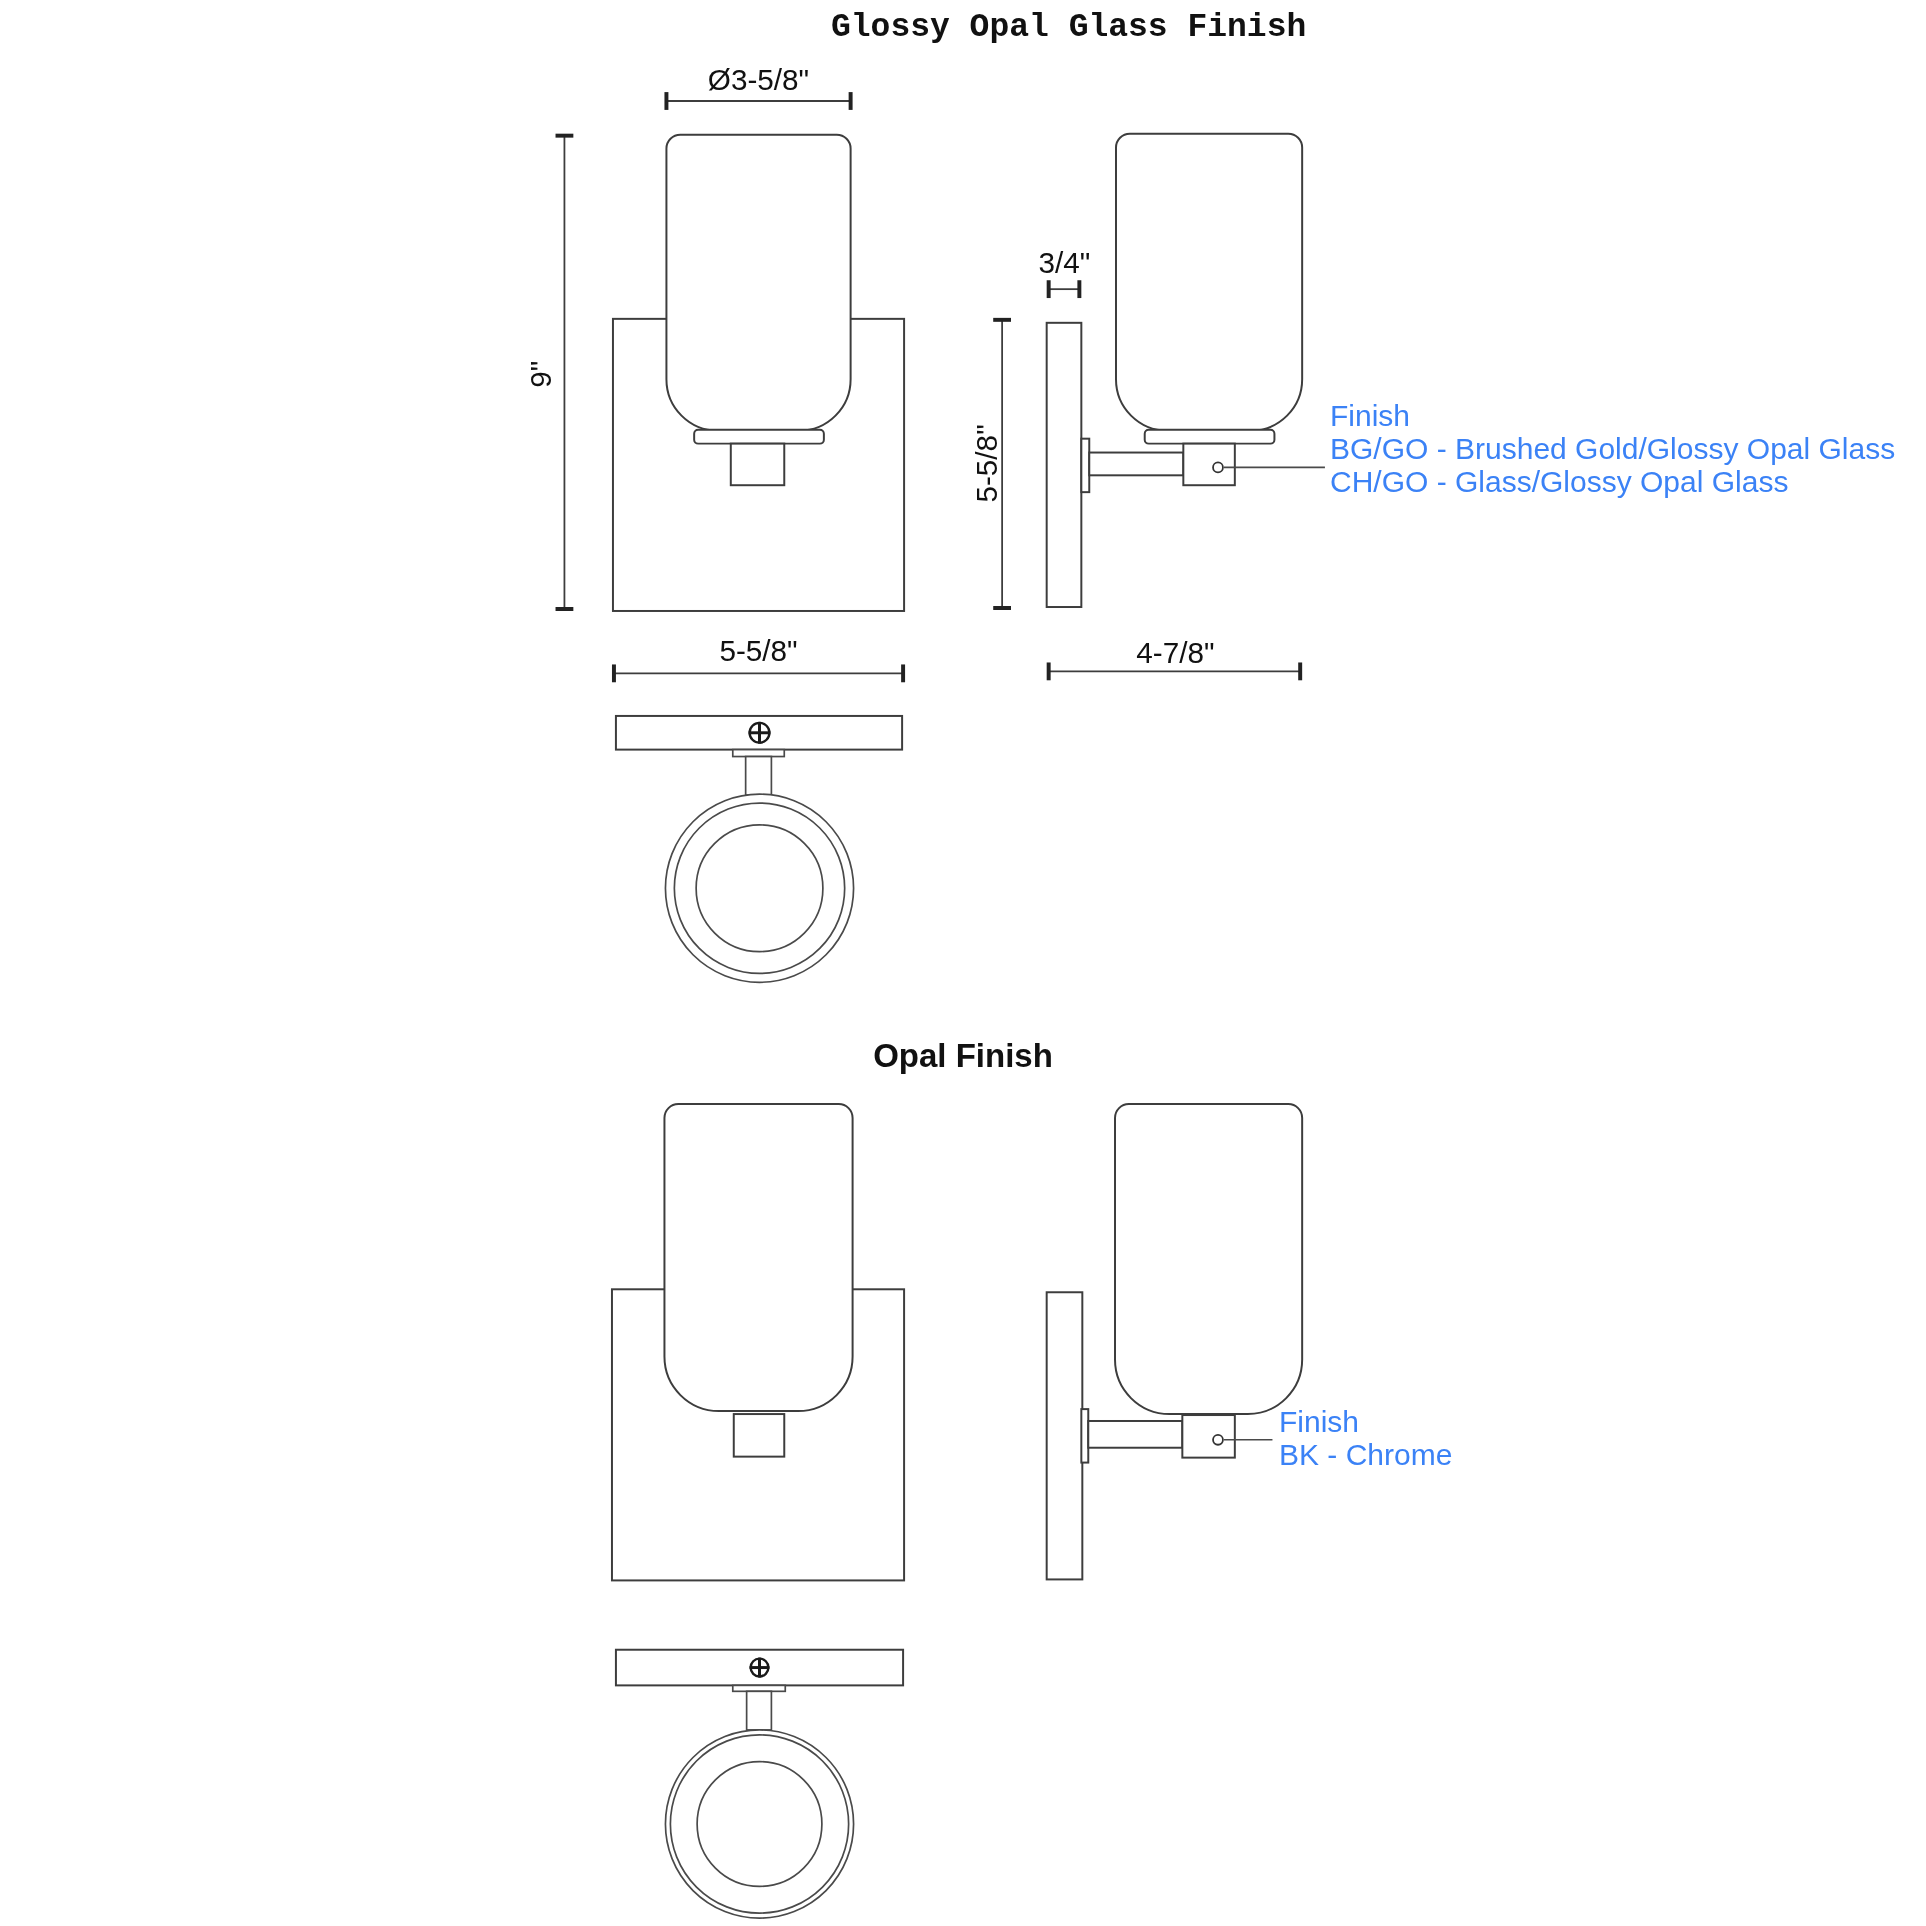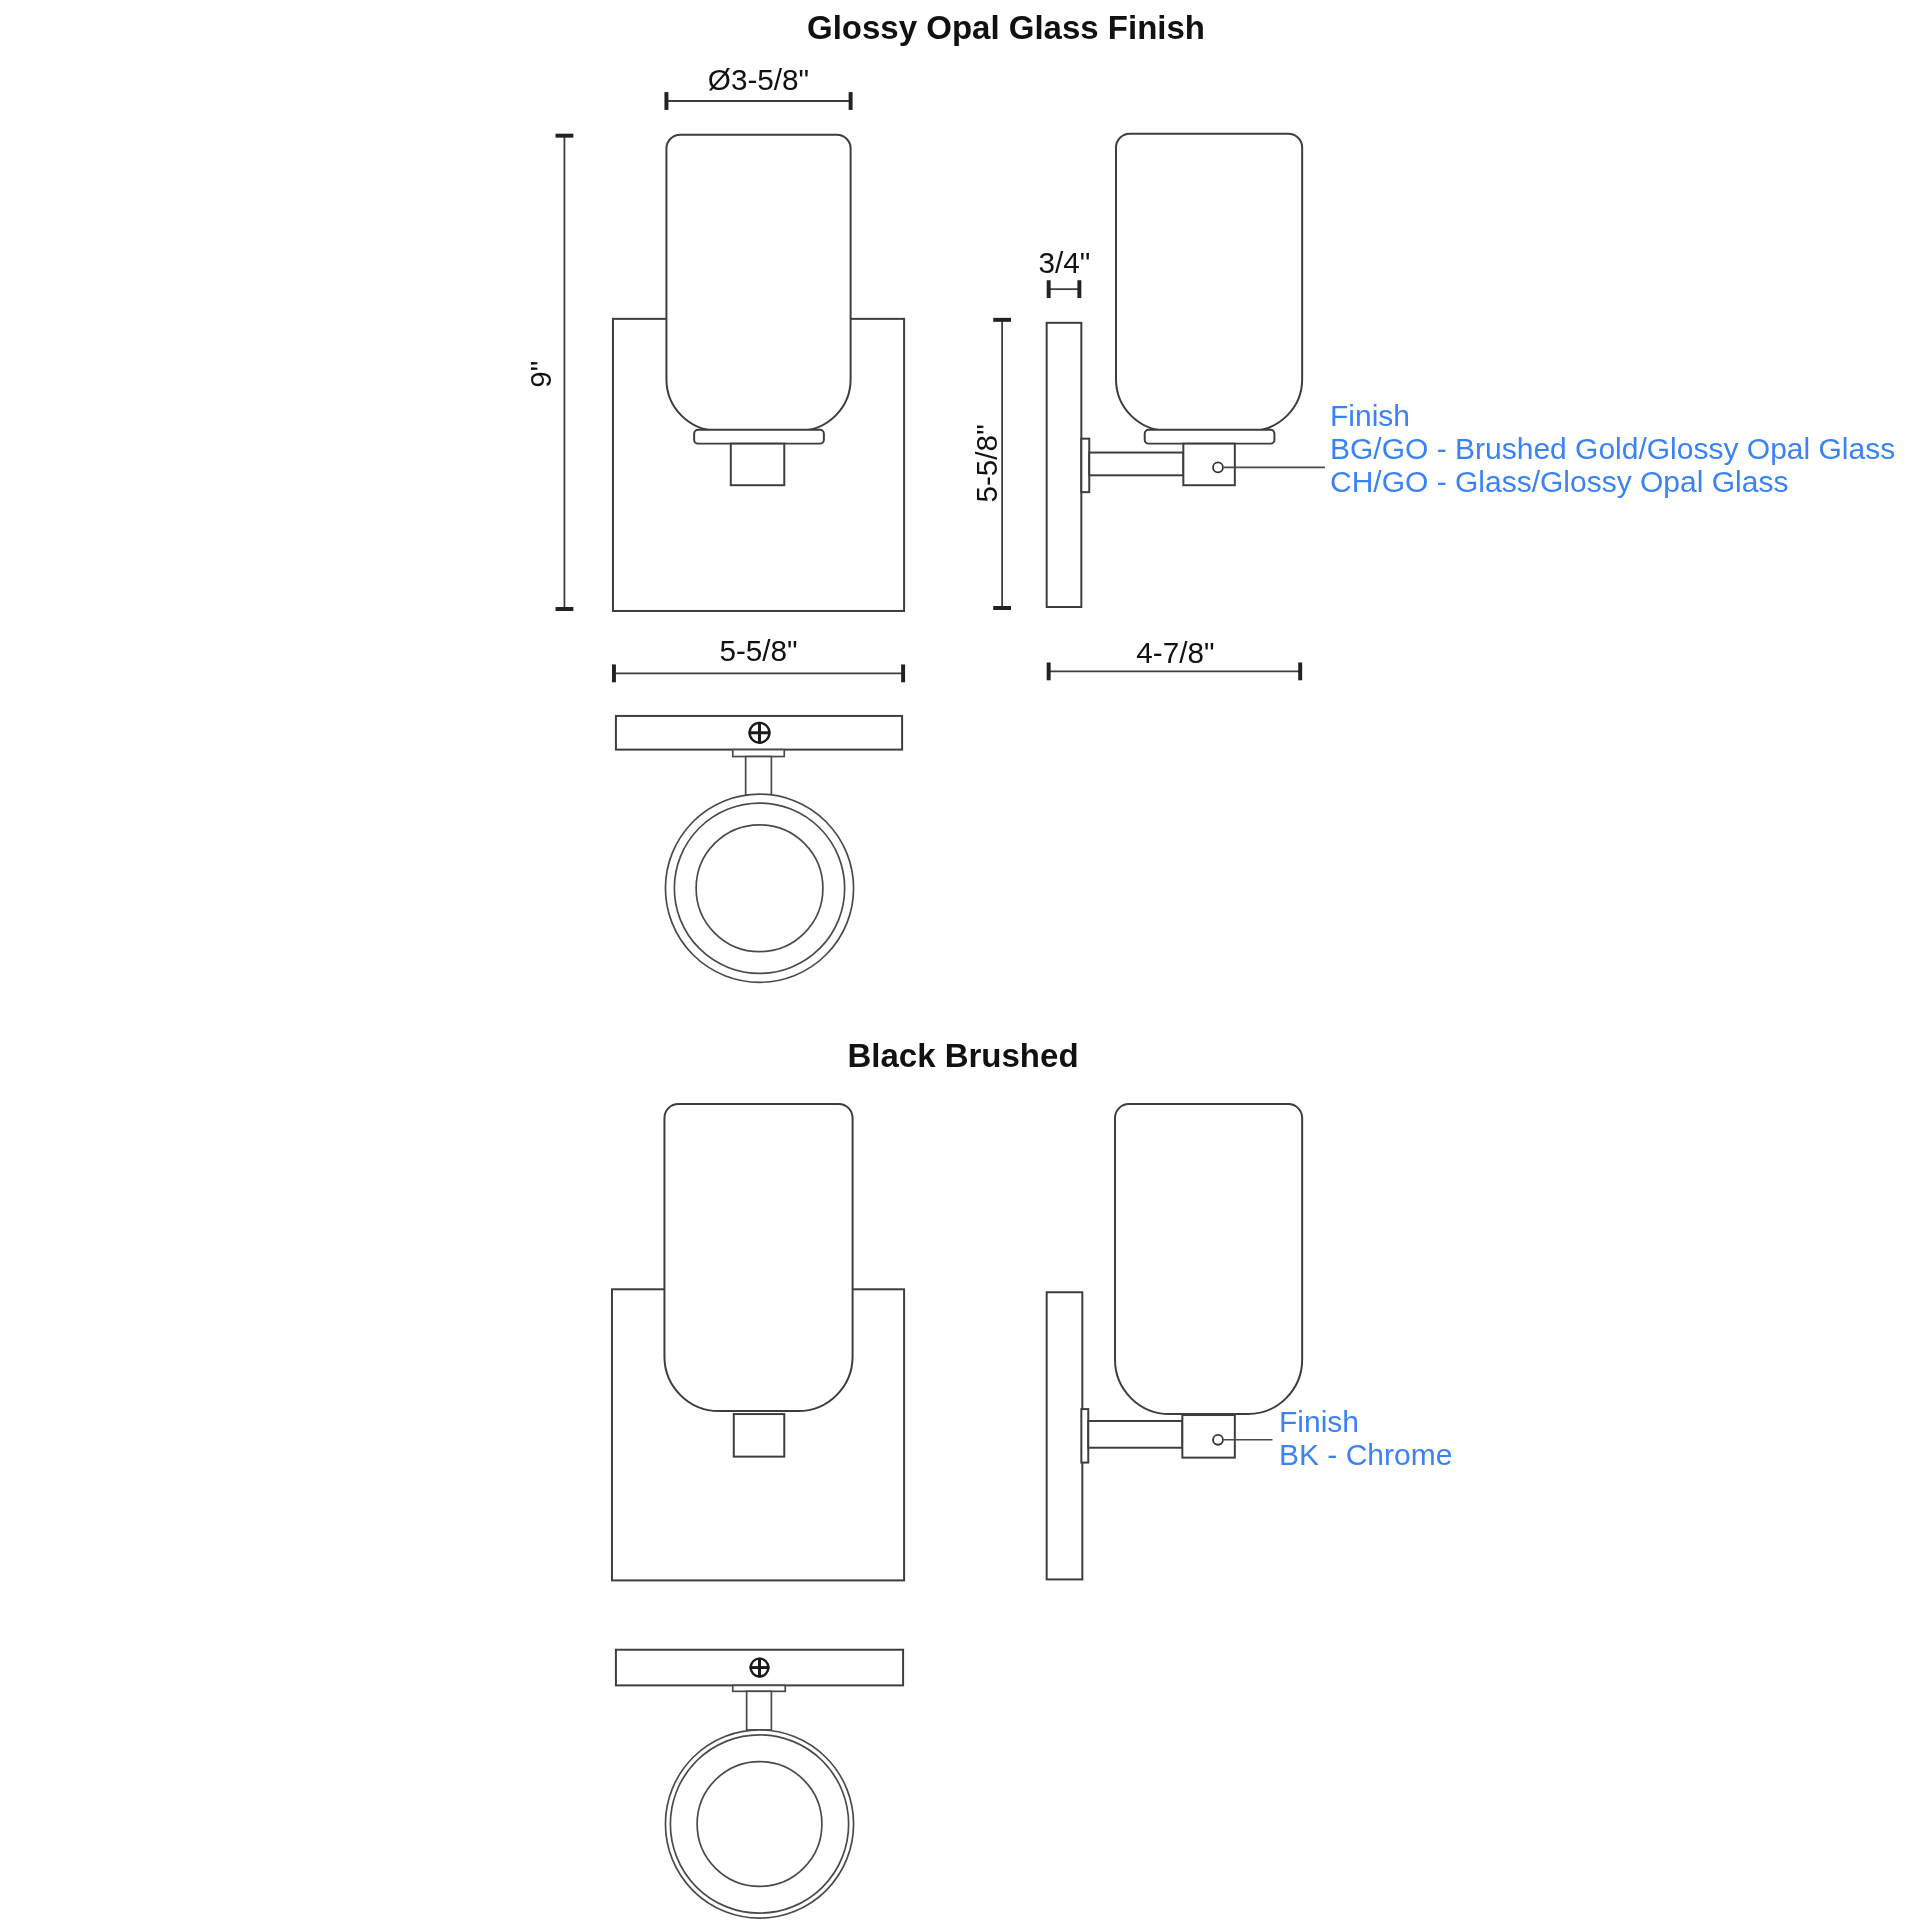--- a/index.html
+++ b/index.html
@@ -146,23 +146,23 @@
       <rect class="outline" x="1057" y="1305" width="36" height="290"></rect>
       <rect class="outline" x="1092" y="1423" width="7" height="54"></rect>
       <rect class="outline" x="1099" y="1435" width="95" height="27"></rect>
       <path class="outline" d="M1126,1129 a14,14 0 0 1 14,-14 h161 a14,14 0 0 1 14,14 v244 a55,55 0 0 1 -55,55 h-79 a55,55 0 0 1 -55,-55 z"></path>
       <rect class="outline" x="1194" y="1429" width="53" height="43"></rect>
       <circle class="holedot" cx="1230" cy="1454" r="5"></circle>
       <line class="leader" x1="1236" y1="1454" x2="1285" y2="1454"></line>
     </g>
   </svg>
 
-  <div class="title" style="left: 807px; top: 9px; width: 356px;">Glossy Opal Glass Finish</div>
+  <div class="title" style="left: 831px; top: 9px; width: 356px; font-family: Liberation Mono, monospace;">Glossy Opal Glass Finish</div>
 
-  <div class="title" style="left: 787px; top: 1037px; width: 352px;">Black Brushed</div>
+  <div class="title" style="left: 787px; top: 1037px; width: 352px;">Opal Finish</div>
 
   <div class="legend" style="left: 1330px; top: 399px;">
     <div>Finish</div>
     <div>BG/GO - Brushed Gold/Glossy Opal Glass</div>
     <div>CH/GO - Glass/Glossy Opal Glass</div>
   </div>
 
   <div class="legend" style="left: 1279px; top: 1405px;">
     <div>Finish</div>
     <div>BK - Chrome</div>

